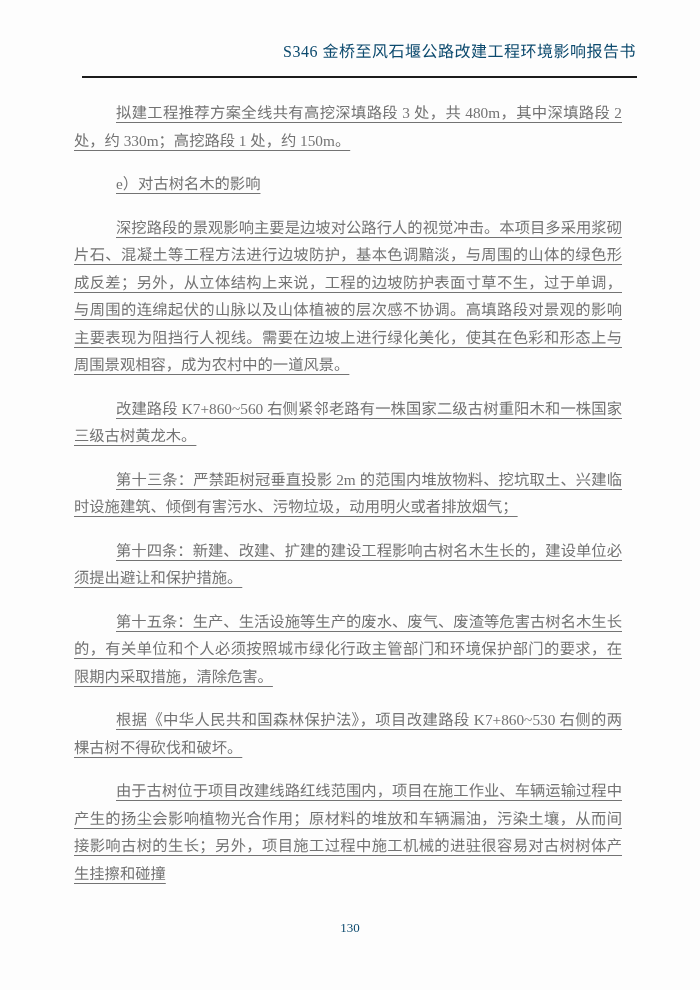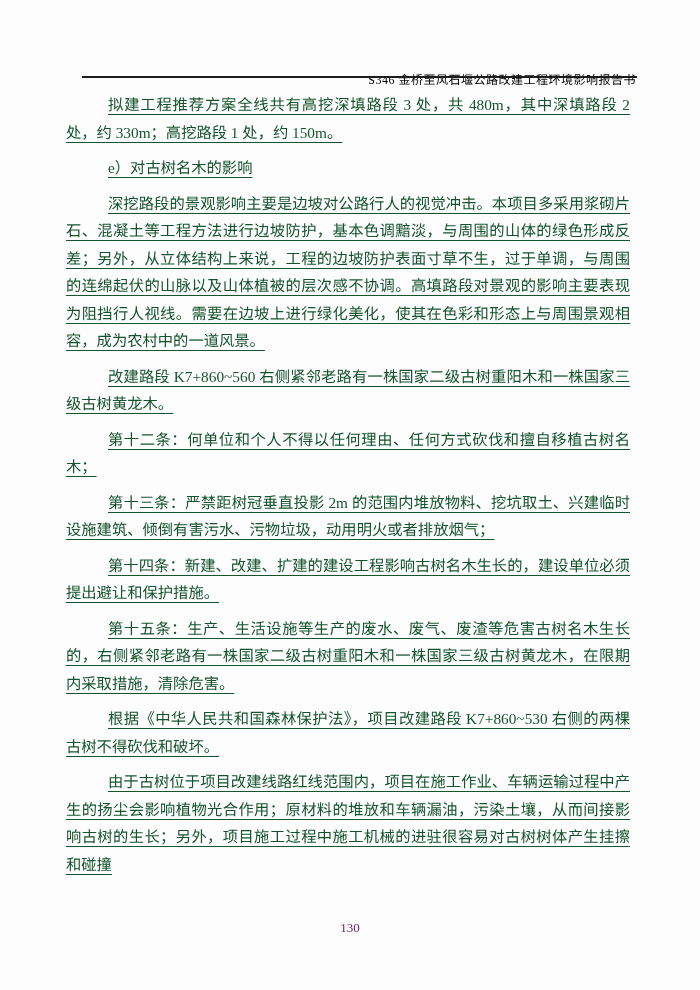--- a/index.html
+++ b/index.html
@@ -11,82 +11,81 @@
     position: relative;
     width: 700px;
     height: 990px;
     background: #fdfdfd;
     font-family: "Liberation Serif", "DejaVu Serif", serif;
     color: #1a1a1a;
     overflow: hidden;
   }
   .header-title {
     position: absolute;
-    top: 70px;
+    top: 38px;
     left: 58px;
     width: 578px;
     text-align: right;
-    font-size: 12px;
+    font-size: 16px;
     letter-spacing: 0.5px;
-    color: #000000;
+    color: #0c4a6e;
     white-space: nowrap;
   }
   .header-rule {
     position: absolute;
     top: 76px;
     left: 82px;
     width: 555px;
     height: 2px;
     background: #1c1c1c;
   }
   .body-text {
     position: absolute;
     top: 83px;
     left: 58px;
     width: 580px;
   }
   .body-text p {
-    margin: 8px;
+    margin: 16px;
     font-size: 15.3px;
     line-height: 27.5px;
     text-align: justify;
     text-indent: 42px;
     text-decoration: underline;
     text-decoration-thickness: 1px;
     text-underline-offset: 4px;
-    color: #14532d;
+    color: #737373;
     word-break: break-all;
   }
   .page-number {
     position: absolute;
     top: 920px;
     left: 0;
     width: 700px;
     text-align: center;
     font-size: 13px;
-    color: #701a75;
+    color: #0c4a6e;
   }
 </style>
 </head>
 <body>
 
 <div class="page">
 
   <div class="header-title">S346 金桥至风石堰公路改建工程环境影响报告书</div>
 
   <div class="header-rule"></div>
 
   <div class="body-text">
     <p>拟建工程推荐方案全线共有高挖深填路段 3 处，共 480m，其中深填路段 2 处，约 330m；高挖路段 1 处，约 150m。</p>
     <p>e）对古树名木的影响</p>
     <p>深挖路段的景观影响主要是边坡对公路行人的视觉冲击。本项目多采用浆砌片石、混凝土等工程方法进行边坡防护，基本色调黯淡，与周围的山体的绿色形成反差；另外，从立体结构上来说，工程的边坡防护表面寸草不生，过于单调，与周围的连绵起伏的山脉以及山体植被的层次感不协调。高填路段对景观的影响主要表现为阻挡行人视线。需要在边坡上进行绿化美化，使其在色彩和形态上与周围景观相容，成为农村中的一道风景。</p>
     <p>改建路段 K7+860~560 右侧紧邻老路有一株国家二级古树重阳木和一株国家三级古树黄龙木。</p>
-    <p>第十二条：何单位和个人不得以任何理由、任何方式砍伐和擅自移植古树名木；</p>
     <p>第十三条：严禁距树冠垂直投影 2m 的范围内堆放物料、挖坑取土、兴建临时设施建筑、倾倒有害污水、污物垃圾，动用明火或者排放烟气；</p>
     <p>第十四条：新建、改建、扩建的建设工程影响古树名木生长的，建设单位必须提出避让和保护措施。</p>
-    <p>第十五条：生产、生活设施等生产的废水、废气、废渣等危害古树名木生长的，右侧紧邻老路有一株国家二级古树重阳木和一株国家三级古树黄龙木，在限期内采取措施，清除危害。</p>
+    <p>第十五条：生产、生活设施等生产的废水、废气、废渣等危害古树名木生长的，有关单位和个人必须按照城市绿化行政主管部门和环境保护部门的要求，在限期内采取措施，清除危害。</p>
     <p>根据《中华人民共和国森林保护法》，项目改建路段 K7+860~530 右侧的两棵古树不得砍伐和破坏。</p>
     <p>由于古树位于项目改建线路红线范围内，项目在施工作业、车辆运输过程中产生的扬尘会影响植物光合作用；原材料的堆放和车辆漏油，污染土壤，从而间接影响古树的生长；另外，项目施工过程中施工机械的进驻很容易对古树树体产生挂擦和碰撞</p>
   </div>
 
   <div class="page-number">130</div>
 
 </div>
 
 </body></html>

